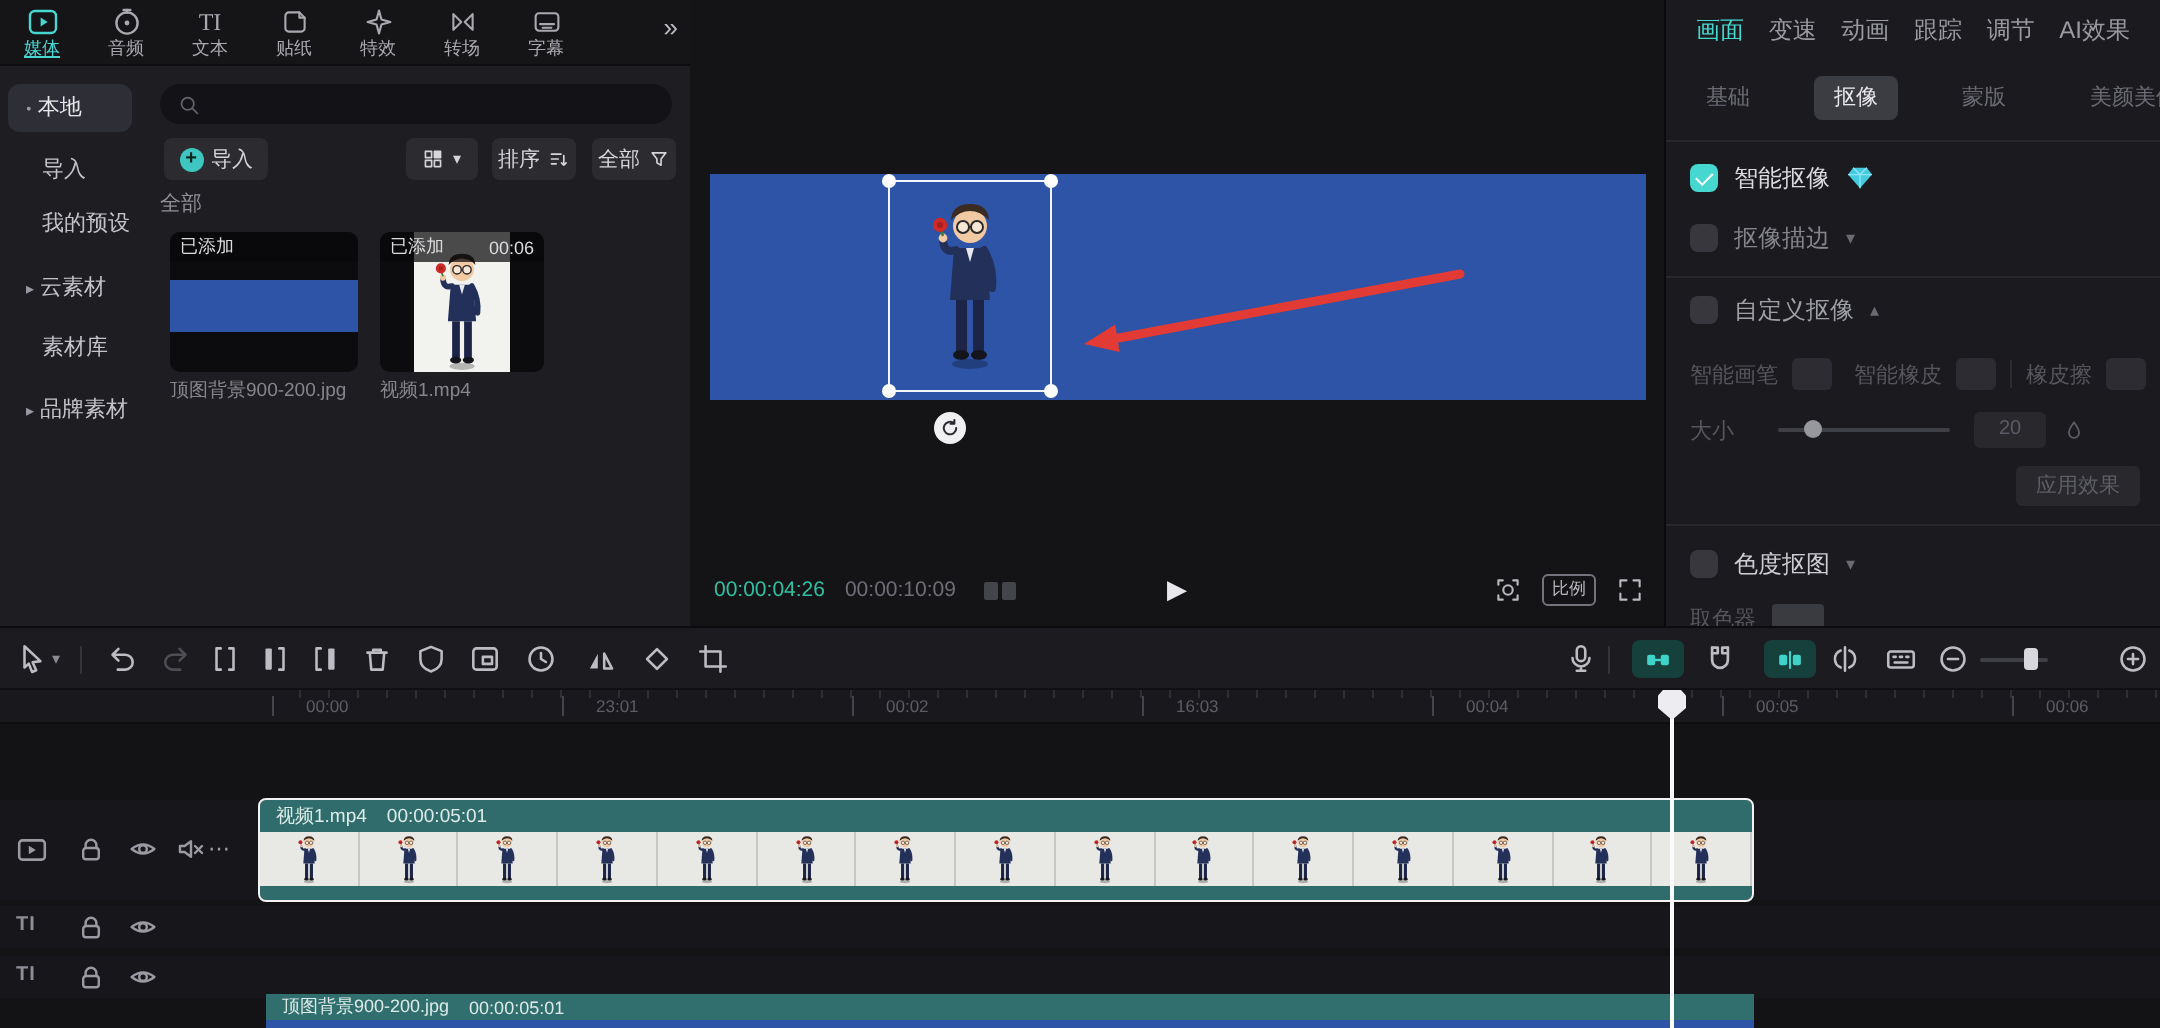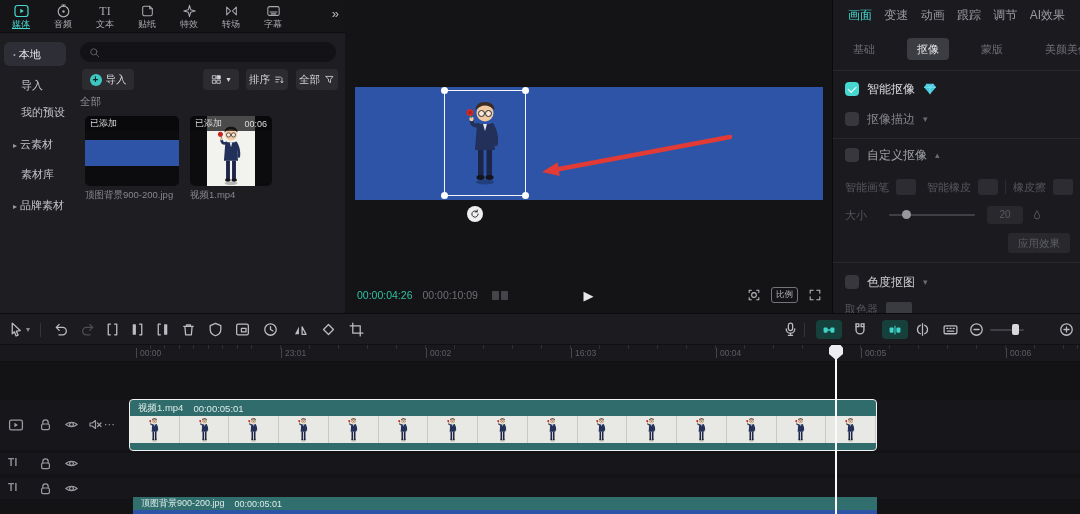--- a/index.html
+++ b/index.html
@@ -88,21 +88,21 @@
   .ti.dim{color:#4d4d53;}
   .ti.caret{top:11px;font-size:8px;color:#8a8a92;}
   .tdiv{position:absolute;top:9px;width:1px;height:14px;background:#34343a;}
   .toggle{position:absolute;top:6px;width:26px;height:19px;background:#15403c;border-radius:4px;display:flex;align-items:center;justify-content:center;color:#3fd3c9;}
   .zslider{position:absolute;top:15px;width:34px;height:2px;background:#3f3f46;border-radius:1px;}
   .zhandle{position:absolute;top:-5px;left:22px;width:7px;height:11px;background:#d8d8dc;border-radius:2px;}
 
   .tl-ruler{position:absolute;left:0;top:345px;width:1080px;height:17px;background:#19191d;border-bottom:1px solid #0e0e10;overflow:hidden;}
   .tl-ruler::before{content:"";position:absolute;left:136px;right:0;top:0;height:4px;
     background:repeating-linear-gradient(to right,transparent 0 13.5px,#2e2e34 13.5px 14.5px);}
-  .rl{position:absolute;top:3px;font-size:8.5px;color:#5d5d66;border-left:1px solid #45454d;padding-left:3px;line-height:10px;}
+  .rl{position:absolute;top:3px;font-size:8.5px;color:#5d5d66;border-left:1px solid #45454d;padding-left:16px;line-height:10px;}
 
   .tl-tracks{position:absolute;left:0;top:362px;width:1080px;height:152px;background:#131316;}
   .trow{position:absolute;left:0;right:0;background:#17171b;}
   .hic{position:absolute;color:#9a9aa2;}
   .ti-text{font-size:10px;font-weight:bold;color:#8e8e96;letter-spacing:0.5px;}
   .more-dots{font-size:11px;color:#9a9aa2;letter-spacing:1px;}
 
   .clip-video{position:absolute;left:130px;top:38px;width:746px;height:50px;background:#2f6c6b;border-radius:3px;outline:1.5px solid #f2f2f4;overflow:hidden;}
   .clip-head{height:16px;display:flex;align-items:center;gap:10px;padding-left:8px;font-size:9.5px;color:#ddebe8;white-space:nowrap;}
   .filmstrip{height:27px;background:#e8e8e4;display:flex;}

